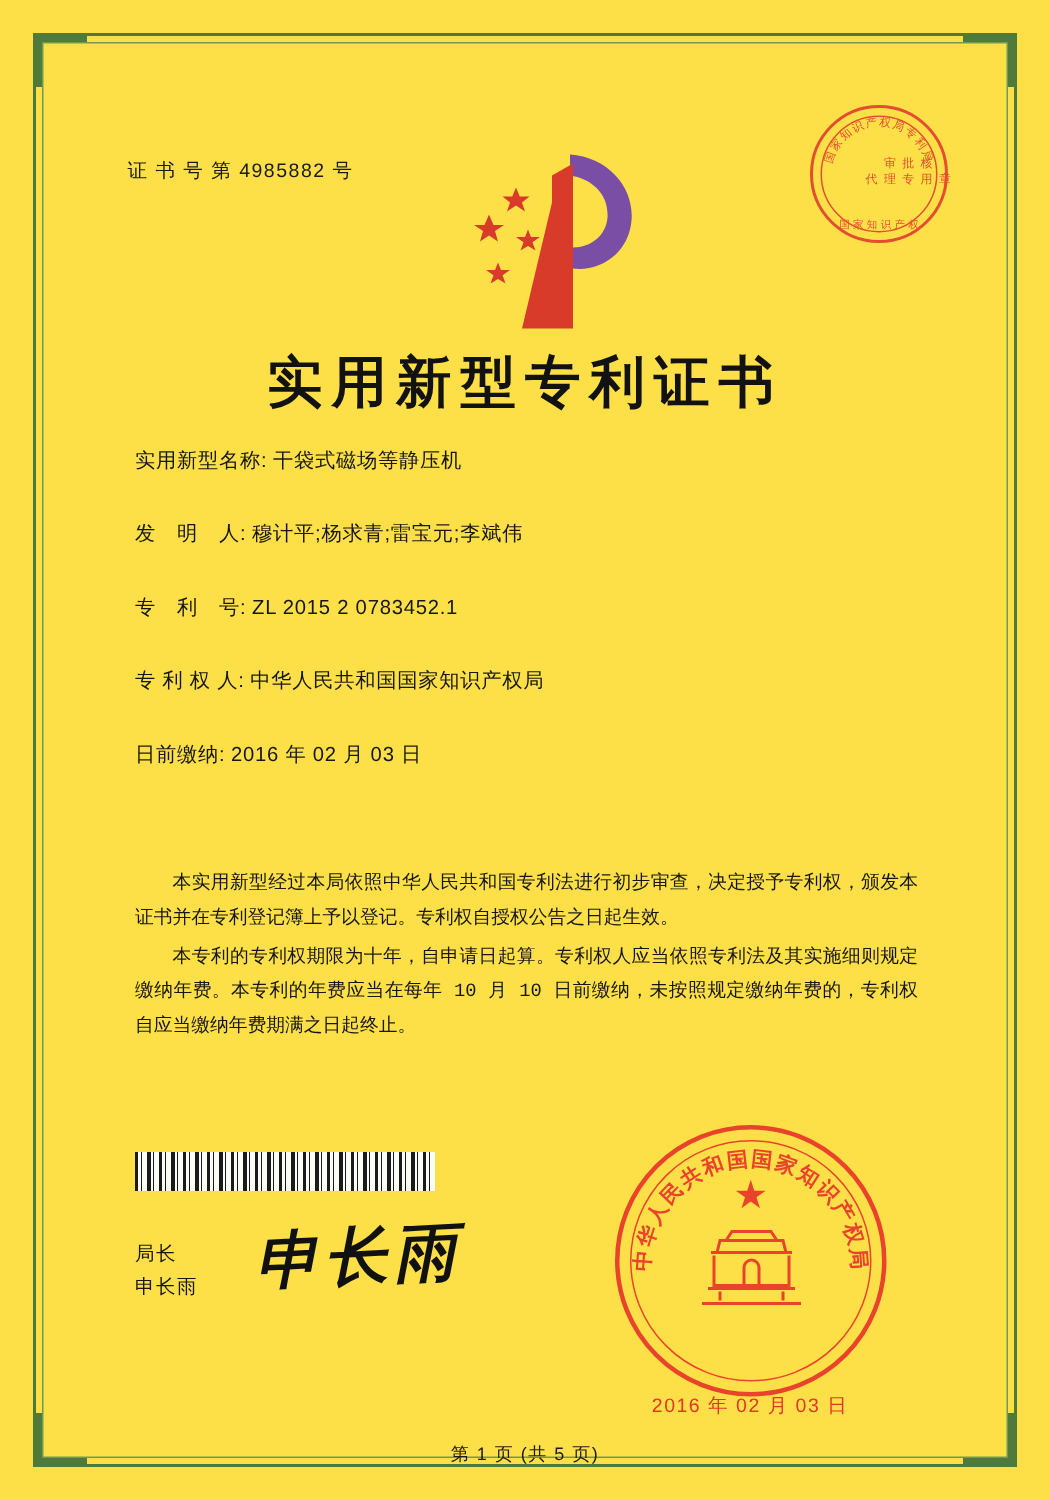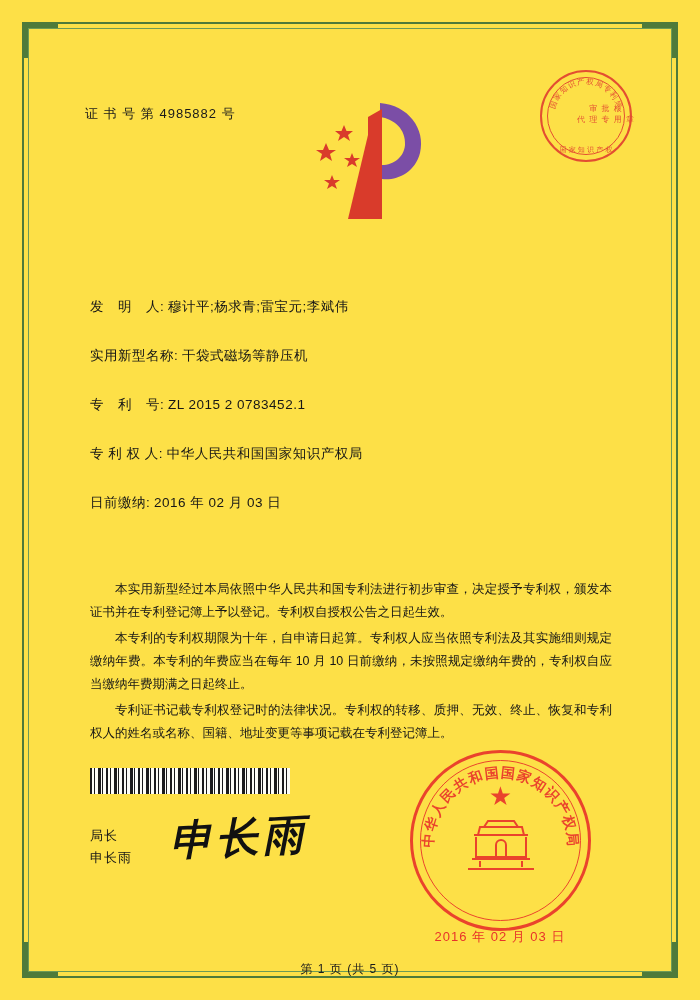--- a/index.html
+++ b/index.html
@@ -147,20 +147,21 @@
     right: 38px;
     top: 528px;
     font-size: 12.5px;
     line-height: 23px;
     color: #161616;
     text-align: justify;
   }
   .paragraphs p {
     margin: 0 0 3px 0;
     text-indent: 25px;
+    font-family: Liberation Mono, monospace;
   }
 
   .barcode {
     position: absolute;
     left: 40px;
     top: 718px;
     width: 200px;
     height: 26px;
     background:
       repeating-linear-gradient(90deg,
@@ -289,48 +290,48 @@
           <path id="arcTop" d="M 12,44 A 32,32 0 0 1 76,44"></path>
         </defs>
         <text font-size="7.5" fill="#e03a2f" letter-spacing="1.2" font-family="'DejaVu Sans', sans-serif">
           <textPath href="#arcTop" startOffset="50%" text-anchor="middle">国家知识产权局专利局</textPath>
         </text>
         <text x="44" y="80" font-size="7" fill="#e03a2f" text-anchor="middle" font-family="'DejaVu Sans', sans-serif">国 家 知 识 产 权</text>
       </svg>
       <div class="center-text">审 批 核<br>代 理 专 用 章</div>
     </div>
 
+    <div class="main-title">实用新型专利证书</div>
 
     <div class="fields">
+      <div class="field">
+        <span class="label">实用新型名称:</span>
+        <span class="value">干袋式磁场等静压机</span>
+      </div>
       <div class="field">
         <span class="label">发　明　人:</span>
         <span class="value">穆计平;杨求青;雷宝元;李斌伟</span>
-      </div>
-      <div class="field">
-        <span class="label">实用新型名称:</span>
-        <span class="value">干袋式磁场等静压机</span>
       </div>
       <div class="field">
         <span class="label">专　利　号:</span>
         <span class="value">ZL 2015 2 0783452.1</span>
       </div>
       <div class="field">
         <span class="label">专 利 权 人:</span>
         <span class="value">中华人民共和国国家知识产权局</span>
       </div>
       <div class="field">
         <span class="label">日前缴纳:</span>
         <span class="value">2016 年 02 月 03 日</span>
       </div>
     </div>
 
     <div class="paragraphs">
       <p>本实用新型经过本局依照中华人民共和国专利法进行初步审查，决定授予专利权，颁发本证书并在专利登记簿上予以登记。专利权自授权公告之日起生效。</p>
       <p>本专利的专利权期限为十年，自申请日起算。专利权人应当依照专利法及其实施细则规定缴纳年费。本专利的年费应当在每年 10 月 10 日前缴纳，未按照规定缴纳年费的，专利权自应当缴纳年费期满之日起终止。</p>
-      <p>专利证书记载专利权登记时的法律状况。专利权的转移、质押、无效、终止、恢复和专利权人的姓名或名称、国籍、地址变更等事项记载在专利登记簿上。</p>
     </div>
 
     <div class="barcode"></div>
 
     <div class="handwriting">申长雨</div>
 
     <div class="signature-block">
       <div>局长</div>
       <div>申长雨</div>
     </div>

